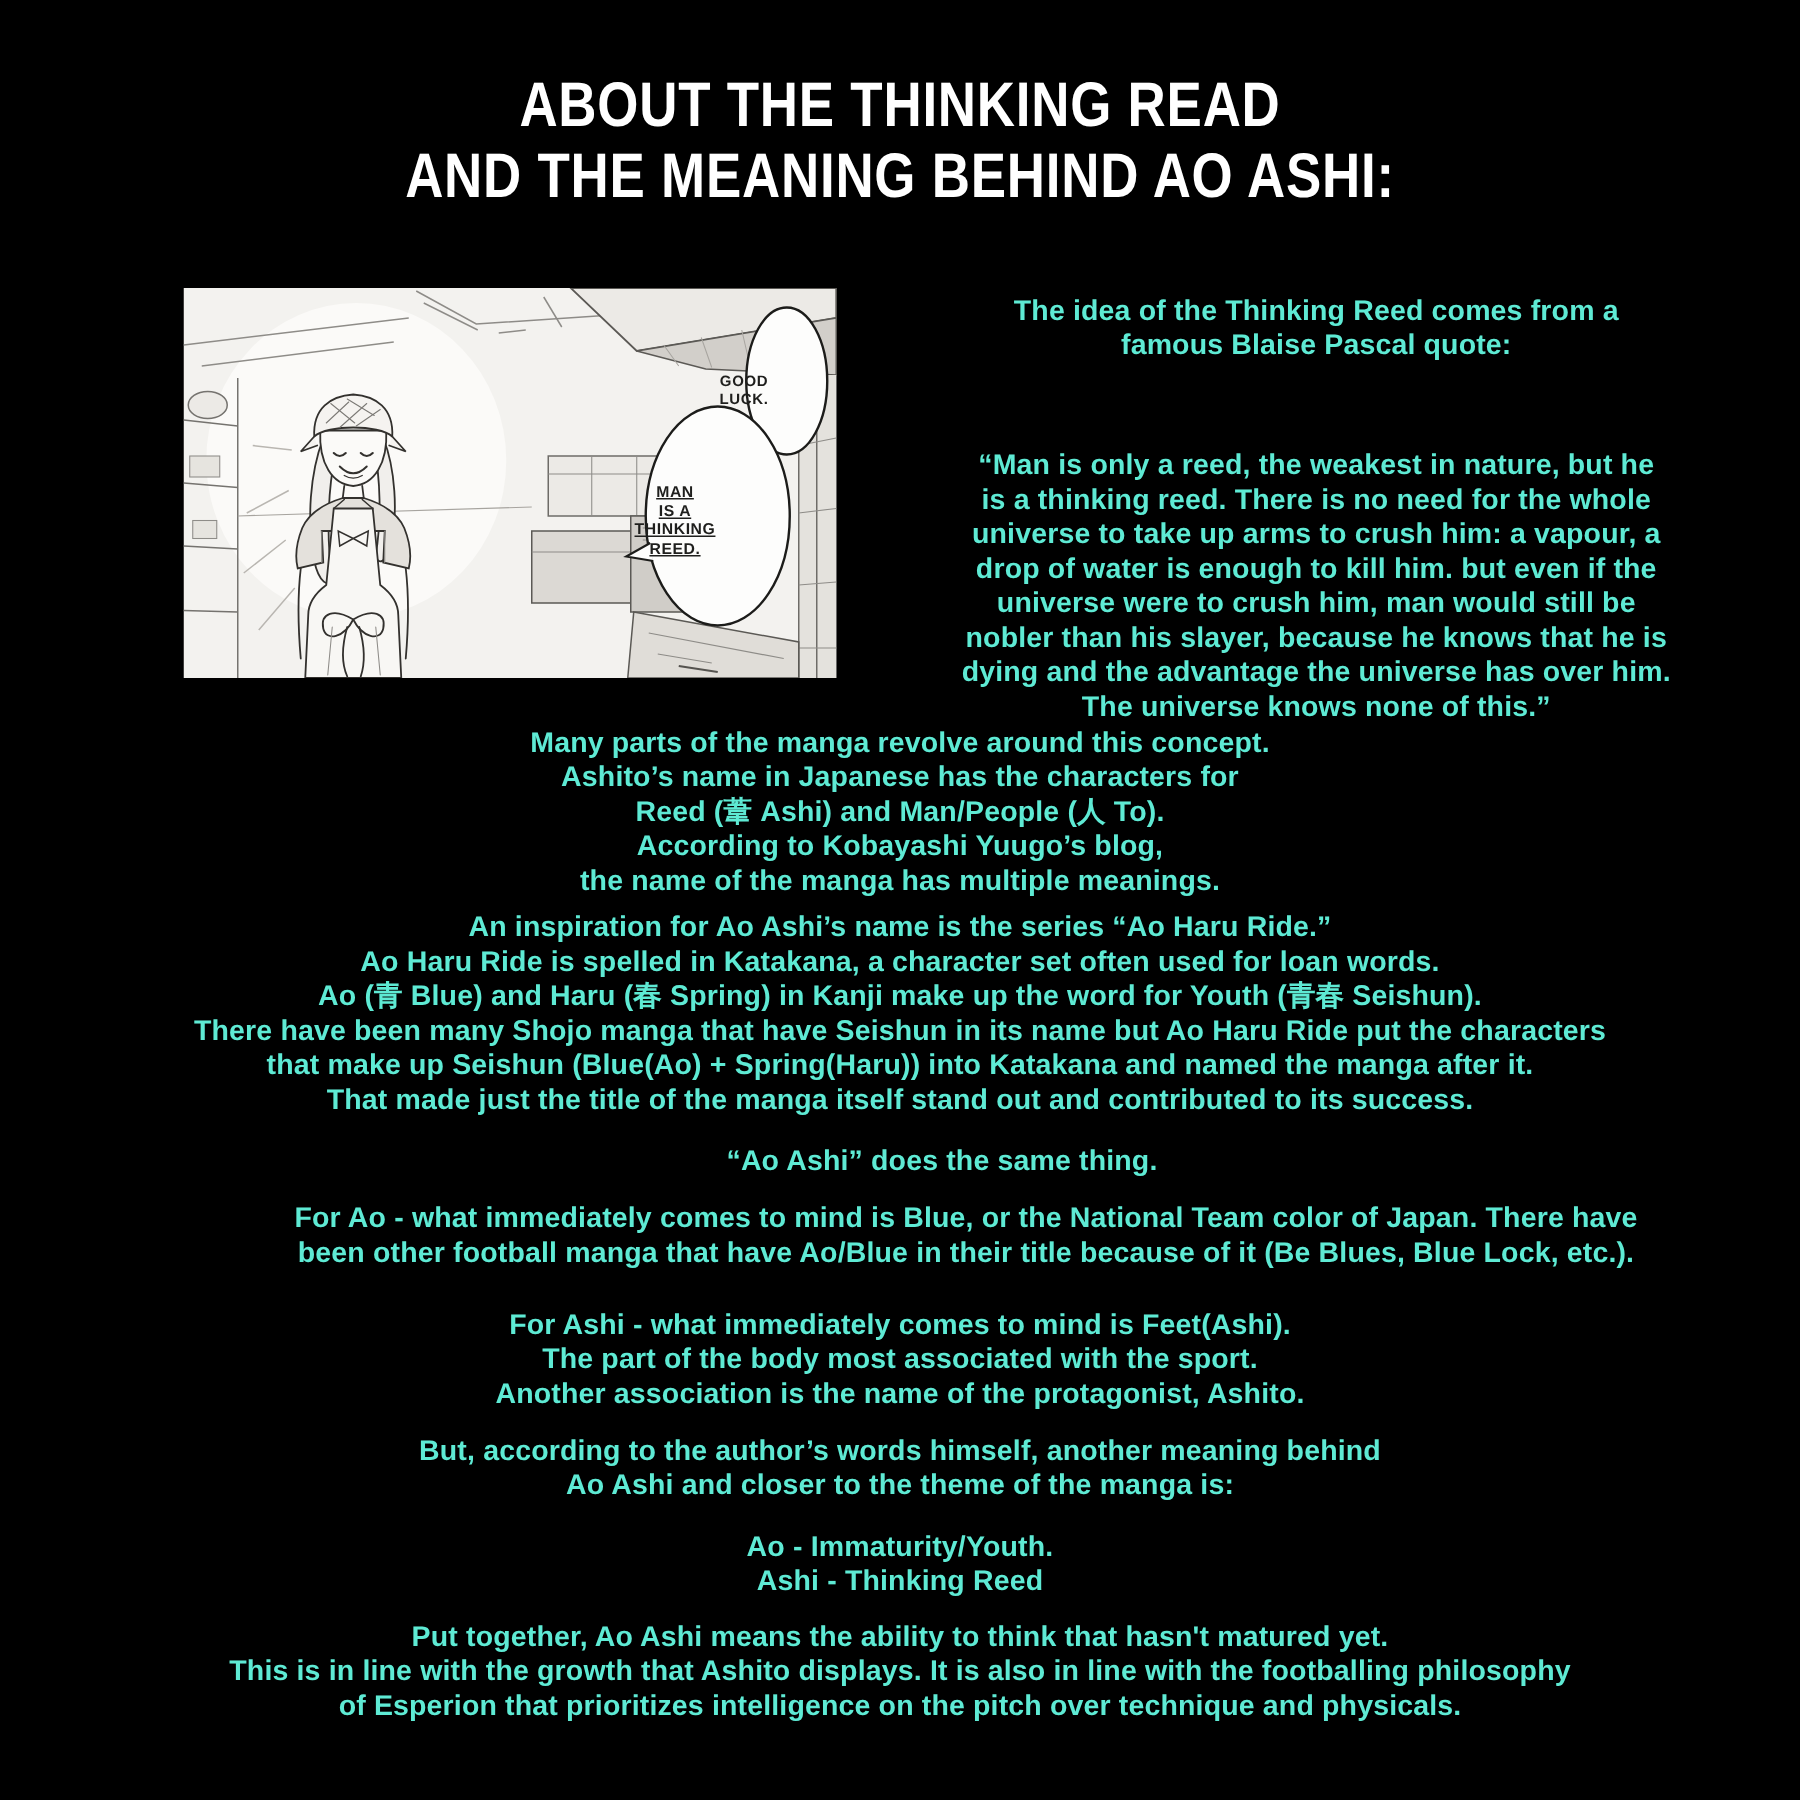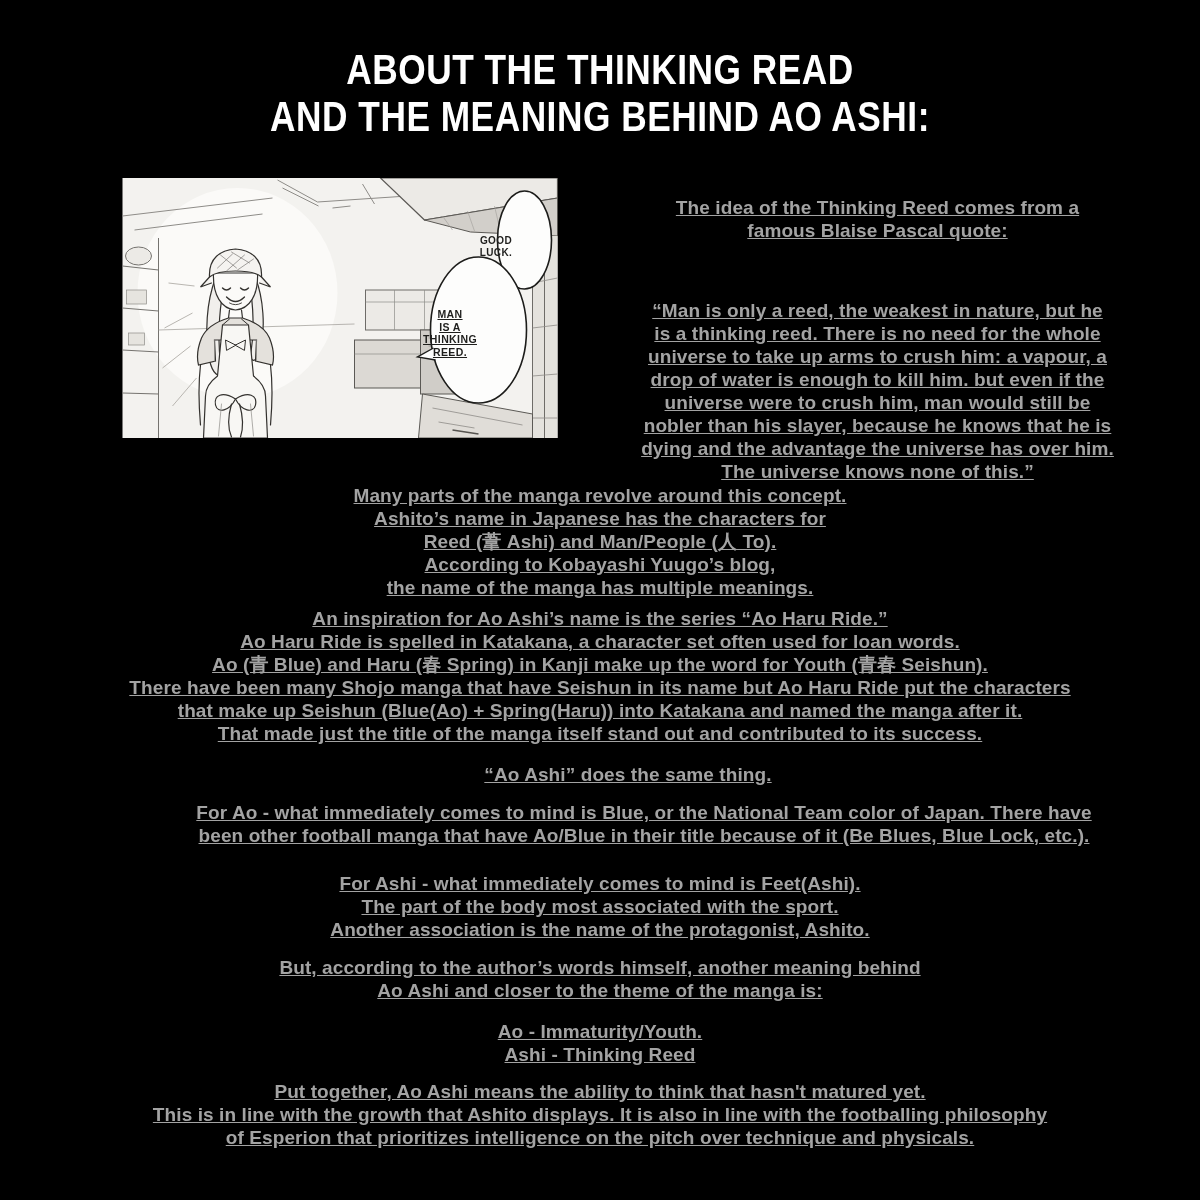--- a/index.html
+++ b/index.html
@@ -4,23 +4,23 @@
 <style>
   html,body { margin:0; padding:0; }
   body {
     width:1200px; height:1200px;
     background:#000000;
     font-family:"Liberation Sans", sans-serif;
     position:relative; overflow:hidden;
   }
   .para {
     position:absolute; left:0; width:1200px;
-    color:#a3a3a3; font-weight:bold;
+    color:#5eead4; font-weight:bold;
     font-size:19px; line-height:23px; letter-spacing:0.1px;
-    text-align:center; white-space:pre-line;text-decoration:underline;
+    text-align:center; white-space:pre-line;
   }
   #page-title {
     position:absolute; top:46px; left:0; width:1200px;
     color:#ffffff; font-weight:bold;
     font-size:42px; line-height:47px; letter-spacing:0.6px;
     text-align:center; white-space:pre-line;
     transform:scaleX(0.84); transform-origin:50% 50%;
   }
   #pascal-intro { top:196px; left:585px; width:585px; }
   #pascal-quote { top:259px; left:585px; width:585px;margin-top:40px; }
@@ -28,21 +28,21 @@
   #concept       { top:484px; }
   #ao-haru       { top:607px; left:10px; width:1180px; }
   #same-thing    { top:763px;margin-left:28px; }
   #for-ao        { top:801px;padding-left:44px; }
   #for-ashi      { top:872px; }
   #author-words  { top:956px; }
   #meanings      { top:1020px; }
   #conclusion    { top:1080px; }
 
   #manga-panel {
-    position:absolute; left:94px; top:178px; width:436px; height:292px;padding-left:28px;
+    position:absolute; left:94px; top:192px; width:436px; height:292px;padding-left:28px;
   }
   #manga-panel svg { display:block; width:436px; height:260px; }
   .bubble-text {
     position:absolute; color:#1f1f1d; font-weight:bold;
     text-align:center; white-space:pre-line; letter-spacing:0.4px;
   }
   #bubble-good-luck-text { left:374px; top:57px;  width:56px; font-size:10px;   line-height:11.5px; }
   #bubble-reed-text      { left:308px; top:130px; width:96px; font-size:10.5px; line-height:12.5px;text-decoration:underline; }
 </style>
 </head>

